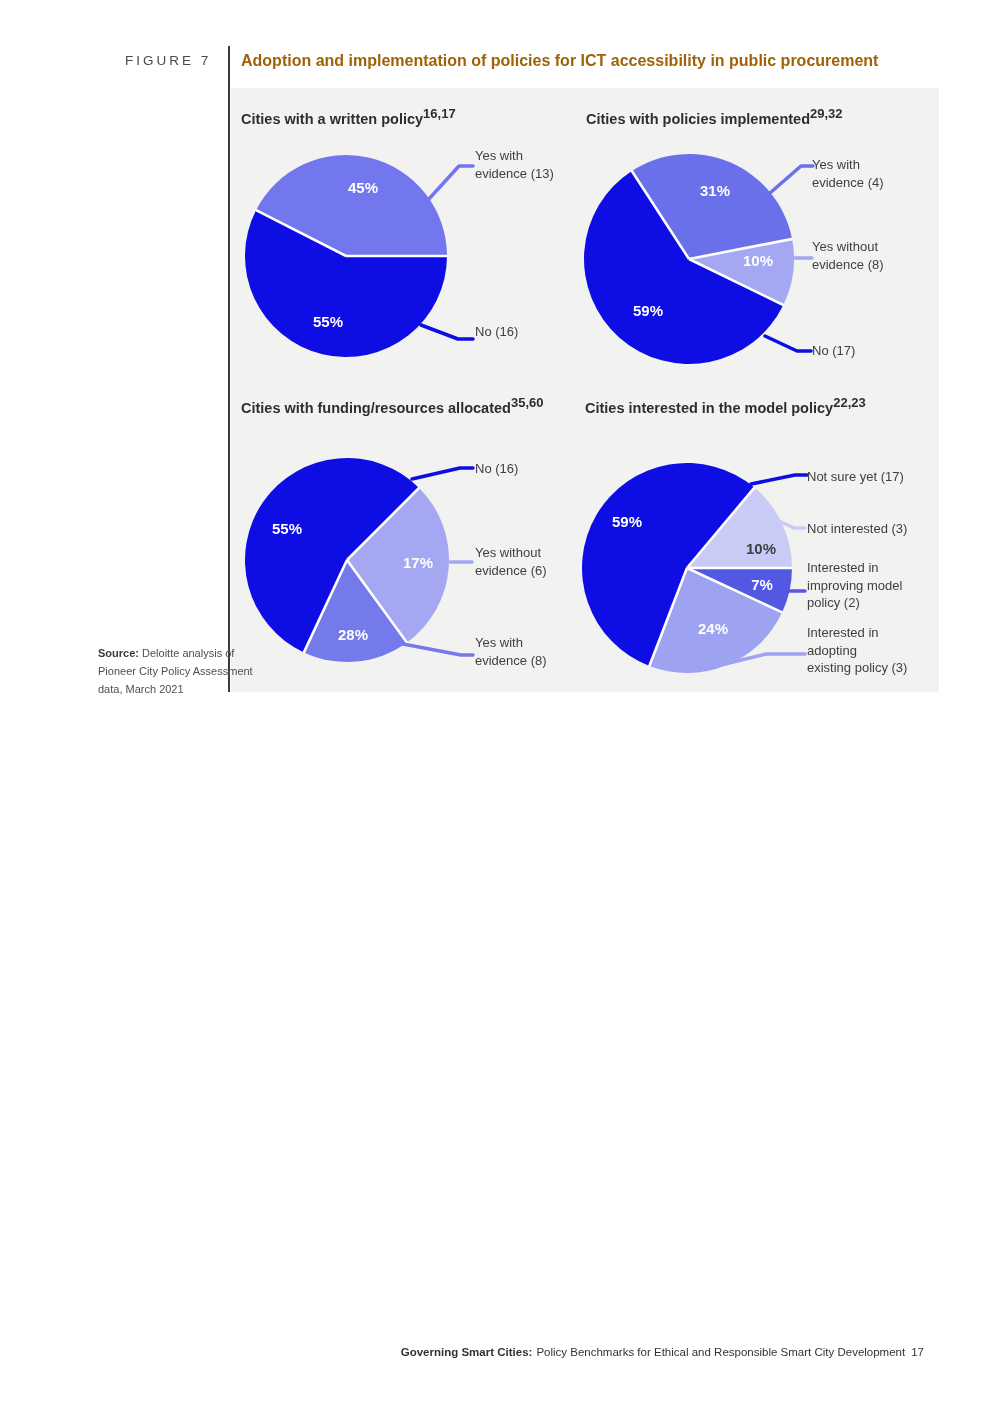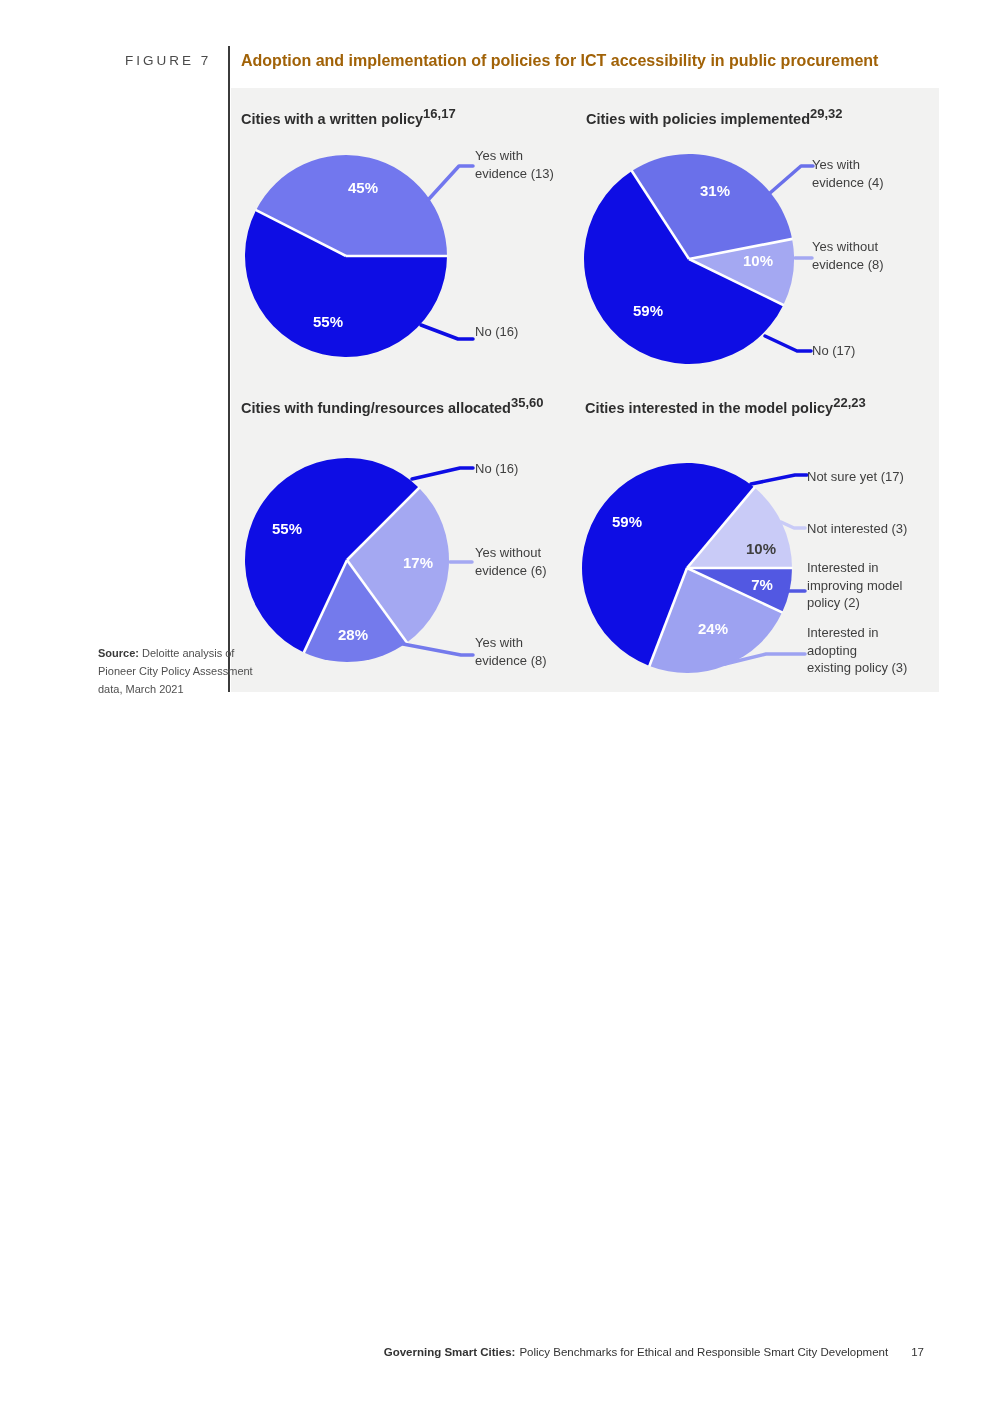--- a/index.html
+++ b/index.html
@@ -9,21 +9,21 @@
   .v-rule{position:absolute;left:228px;top:46px;width:2px;height:646px;background:#3b3b3b;}
   .fig-title{position:absolute;left:241px;top:52px;width:700px;font-size:16px;font-weight:bold;color:#a16207;}
   .panel{position:absolute;left:231px;top:88px;width:708px;height:604px;background:#f2f2f1;}
   .panel svg{position:absolute;left:0;top:0;}
   .chart-title{position:absolute;font-size:14.5px;font-weight:bold;color:#2e2e2e;white-space:nowrap;}
   .chart-title sup{font-size:13px;text-align:center;}
   .ext-label{position:absolute;font-size:13px;line-height:17.5px;color:#3f3f3f;white-space:nowrap;}
   .pct{font-family:"Liberation Sans",sans-serif;font-size:15px;font-weight:bold;}
   .source{position:absolute;left:58px;top:644px;width:175px;font-size:11px;line-height:18px;color:#4f4f4f;margin-left:40px;}
   .source b{color:#3a3a3a;}
-  .footer{position:absolute;top:1346px;right:56px;font-size:11.5px;color:#333;display:flex;align-items:baseline;gap:23px;white-space:nowrap;}
+  .footer{position:absolute;top:1346px;right:56px;font-size:11.5px;color:#333;display:flex;align-items:baseline;gap:6px;white-space:nowrap;}
   .footer b{margin-right:4px;}
 </style>
 </head>
 <body>
 
 <div class="page">
 
   <div class="fig-label">FIGURE 7</div>
   <div class="v-rule"></div>
   <div class="fig-title">Adoption and implementation of policies for ICT accessibility in public procurement</div>

